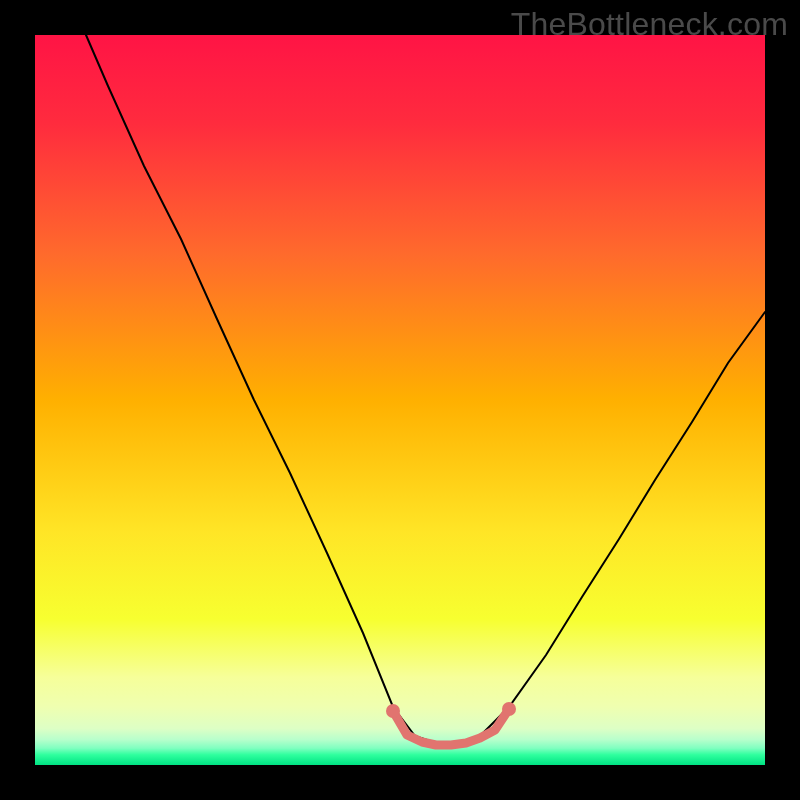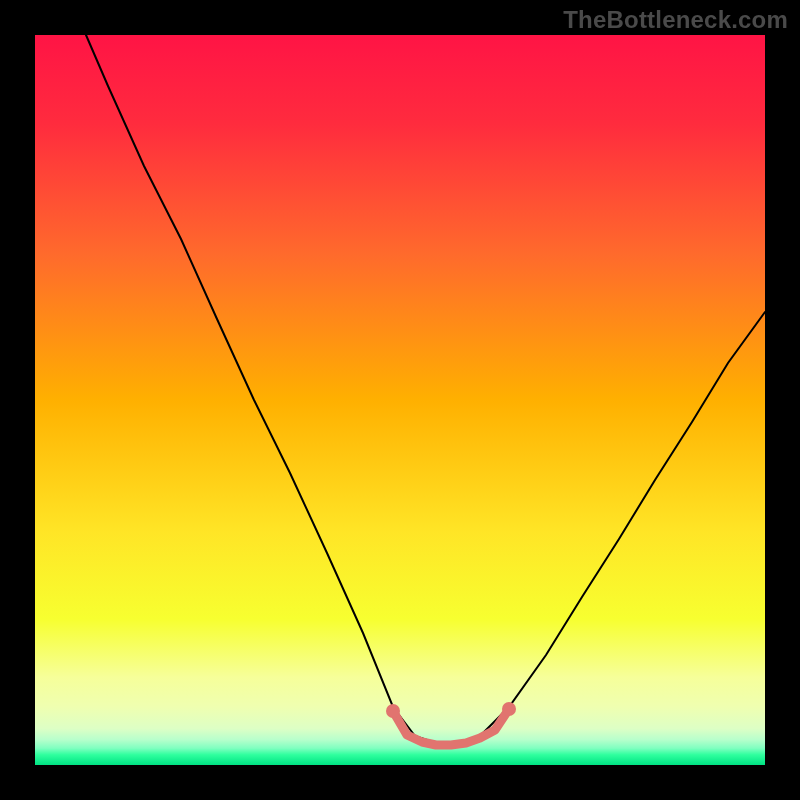--- a/index.html
+++ b/index.html
@@ -15,22 +15,22 @@
     position: relative;
     width: 800px;
     height: 800px;
     background: #000;
   }
   .watermark {
     position: absolute;
     top: 6px;
     right: 12px;
     color: #4a4a4a;
-    font-size: 24px;
-    font-weight: 700;
+    font-size: 32px;
+    font-weight: 400;
     letter-spacing: 0.2px;
   }
   .plot-area {
     position: absolute;
     left: 35px;
     top: 35px;
     width: 730px;
     height: 730px;
   }
   .gradient {

